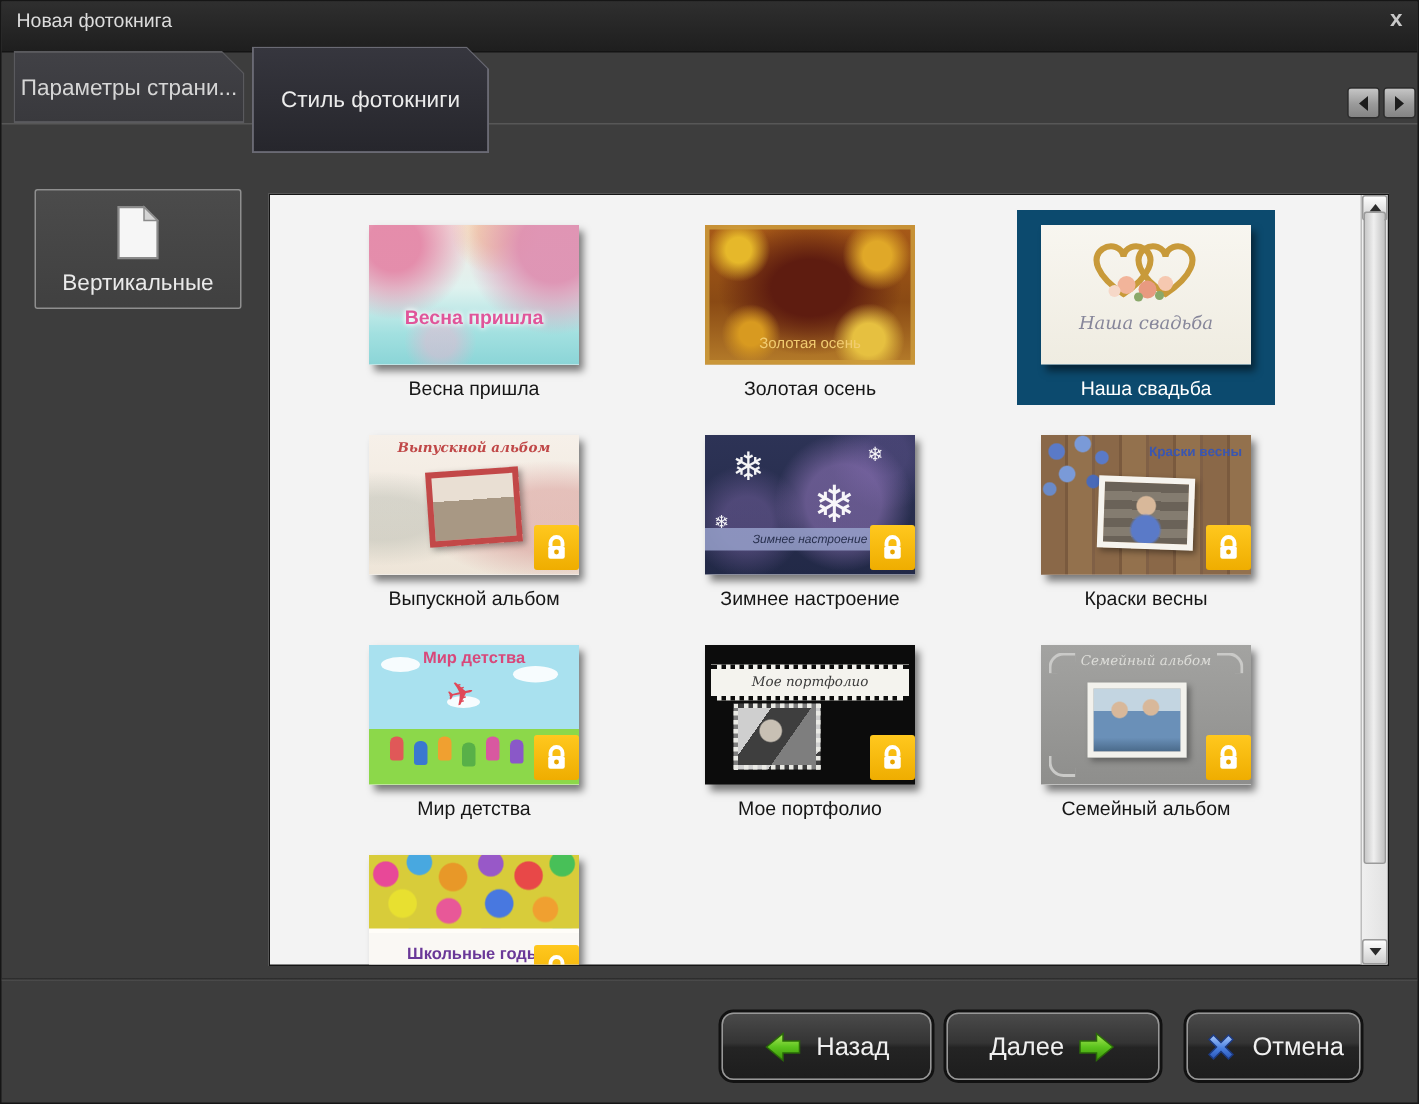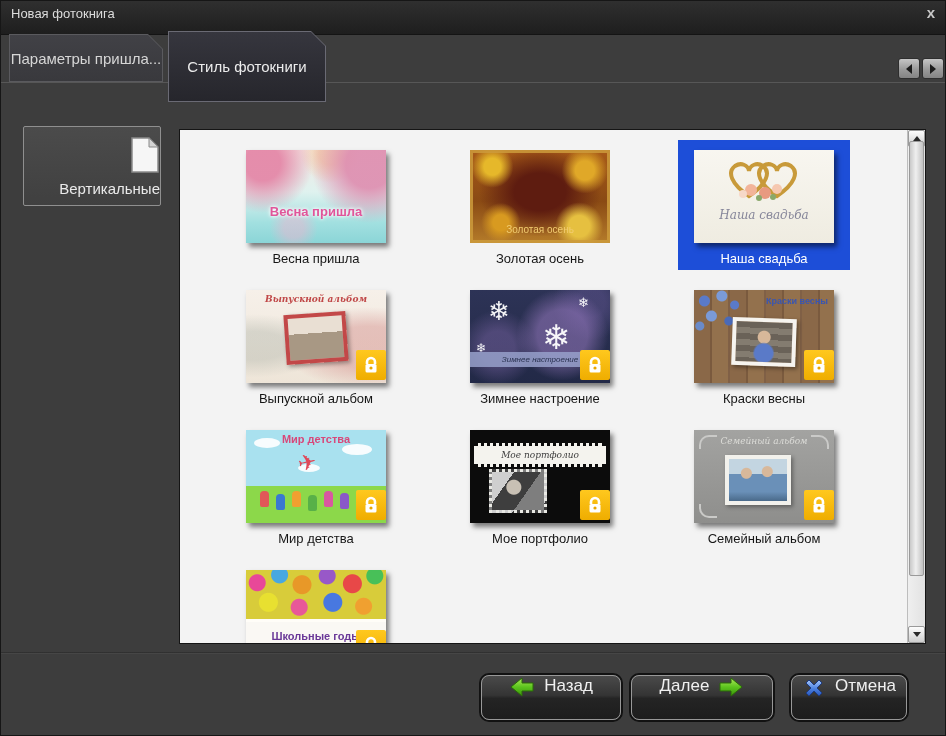--- a/index.html
+++ b/index.html
@@ -30,35 +30,35 @@
     background:linear-gradient(180deg,#c6c6c6 0%,#9a9a9a 55%,#848484 100%);display:flex;align-items:center;justify-content:center;}
   .tabnav.prev{left:897px;}
   .tabnav.next{left:921px;}
   .tri-left{width:0;height:0;border-top:5px solid transparent;border-bottom:5px solid transparent;border-right:6px solid #1c1c1c;}
   .tri-right{width:0;height:0;border-top:5px solid transparent;border-bottom:5px solid transparent;border-left:6px solid #1c1c1c;}
 
   .heading{position:absolute;left:22px;top:92px;font-size:17px;color:#f0f0f0;}
 
   
   .side-btn{position:absolute;left:22px;width:138px;height:80px;border-radius:2px;
-    display:flex;flex-direction:column;align-items:flex-end;justify-content:center;gap:6px;}
+    display:flex;flex-direction:column;align-items:center;justify-content:center;gap:6px;}
   .side-btn .lbl{font-size:15px;}
   .btn-vertical{top:125px;background:linear-gradient(180deg,#4b4b4b,#404040);border:1px solid #8f8f8f;}
   .btn-vertical .lbl{color:#eaeaea;}
   .btn-horizontal{top:218px;background:linear-gradient(180deg,#f8d9a2 0%,#f2ae52 38%,#ec9c38 55%,#f6cf94 88%,#fbe7c2 100%);
     border:1px solid #c07f22;box-shadow:inset 0 0 0 1px #fbe0b2;}
   .btn-horizontal .lbl{color:#2e2410;}
 
   
   .panel{position:absolute;left:178px;top:128px;width:747px;height:515px;border:1px solid #151515;background:#f3f3f3;display:flex;}
   .gridwrap{position:relative;flex:1;overflow:hidden;}
   .grid{position:absolute;left:0;top:0;display:grid;grid-template-columns:repeat(3,172px);grid-auto-rows:130px;
     column-gap:52px;row-gap:10px;padding:10px 0 0 50px;}
   .cell{position:relative;width:172px;height:130px;display:flex;flex-direction:column;align-items:center;}
-  .cell.selected{background:#1d4ed8;}
+  .cell.selected{background:#0c4a6e;}
   .thumb{position:relative;width:140px;height:93px;margin-top:10px;box-shadow:3px 4px 5px rgba(0,0,0,.5);overflow:hidden;flex:none;}
   .cap{margin-top:8px;font-size:13px;color:#161616;white-space:nowrap;}
   .cell.selected .cap{color:#ffffff;}
 
   
   .lock{position:absolute;right:0;bottom:3px;width:30px;height:30px;border-radius:2px;
     background:linear-gradient(180deg,#ffc81e 0%,#efad00 100%);display:flex;align-items:center;justify-content:center;}
 
   
   .t0{background:
@@ -192,41 +192,41 @@
   .sbtn.down{bottom:0;}
   .tri-up{width:0;height:0;border-left:4px solid transparent;border-right:4px solid transparent;border-bottom:5px solid #2a2a2a;}
   .tri-down{width:0;height:0;border-left:4px solid transparent;border-right:4px solid transparent;border-top:5px solid #2a2a2a;}
   .sthumb{position:absolute;left:1px;top:11px;width:15px;height:435px;border:1px solid #9a9a9a;border-radius:2px;
       background:linear-gradient(90deg,#c9c9c9 0%,#efefef 45%,#c2c2c2 100%);}
 
   
   .groove{position:absolute;left:0;top:651px;width:100%;height:2px;background:linear-gradient(180deg,#262626,#515151);}
   .fbtn{position:absolute;top:674px;height:45px;border-radius:8px;border:1px solid #989898;
       background:linear-gradient(180deg,#4a4a4a 0%,#343434 45%,#242424 52%,#1d1d1d 100%);
-      box-shadow:0 0 0 2px #121212;display:flex;justify-content:center;gap:9px;
+      box-shadow:0 0 0 2px #121212;display:flex;align-items:center;justify-content:center;gap:9px;
       color:#f0f0f0;font-size:17px;cursor:default;}
   .fbtn-back{left:480px;width:140px;}
   .fbtn-next{left:630px;width:142px;}
   .fbtn-cancel{left:790px;width:116px;}
 </style>
 </head>
 <body>
 
 <div class="window">
 
   <div class="titlebar">
     <span class="title">Новая фотокнига</span>
     <span class="close-x">x</span>
   </div>
 
   <div class="tabline"></div>
 
   <div class="tab tab-inactive">
     <div class="t-outer"></div>
-    <div class="t-inner">Параметры пришла...</div>
+    <div class="t-inner">Параметры страни...</div>
   </div>
   <div class="tab tab-active">
     <div class="t-outer"></div>
     <div class="t-inner">Стиль фотокниги</div>
   </div>
 
   <div class="tabnav prev">
       <span class="tri-left"></span>
     </div>
   <div class="tabnav next">

